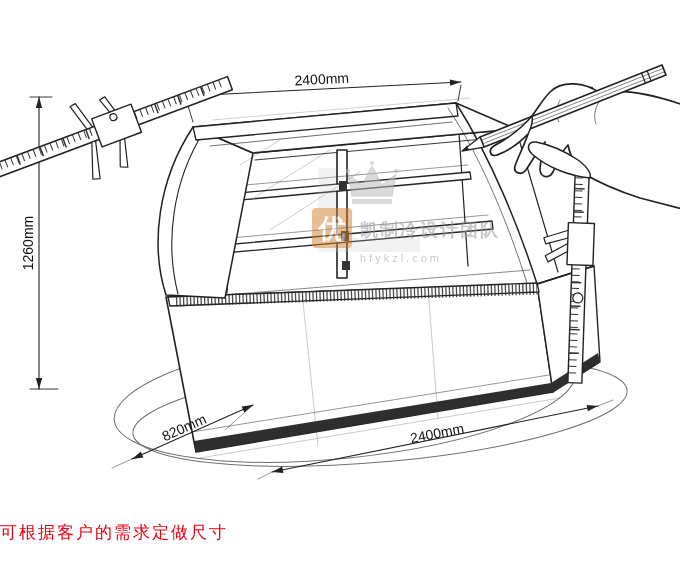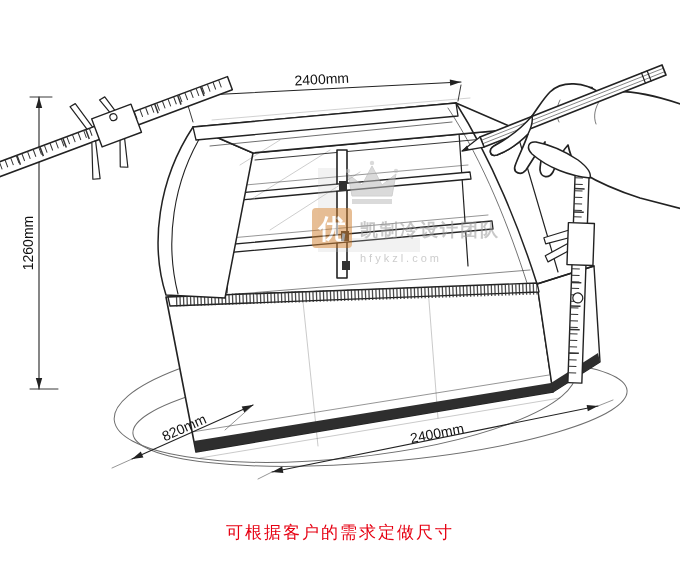--- a/index.html
+++ b/index.html
@@ -5,21 +5,21 @@
   html,body{margin:0;padding:0;background:#ffffff;}
   .stage{
     position:relative;width:680px;height:578px;background:#ffffff;overflow:hidden;
     font-family:"Liberation Sans", sans-serif;
   }
   .stage svg{position:absolute;left:0;top:0;}
   .ink{stroke:#222222;fill:none;stroke-linecap:round;stroke-linejoin:round;}
   .fillw{fill:#ffffff;stroke:#222222;stroke-linecap:round;stroke-linejoin:round;}
   .dim-label{fill:#111111;font-size:14px;font-family:"Liberation Sans", sans-serif;}
   .caption{
-    position:absolute;left:0;right:0;top:521px;text-align:center;
+    position:absolute;left:0;right:0;top:521px;
     color:#e60012;font-size:17px;letter-spacing:2px;font-weight:400;
   }
   .wm-brand{fill:#9c9c9c;font-size:18px;font-weight:bold;letter-spacing:2px;}
   .wm-site{fill:#a3a3a3;font-size:11px;letter-spacing:3px;}
   .wm-char{fill:#ffffff;font-size:27px;font-weight:bold;}
 </style>
 </head>
 <body>
 
 <div class="stage">

